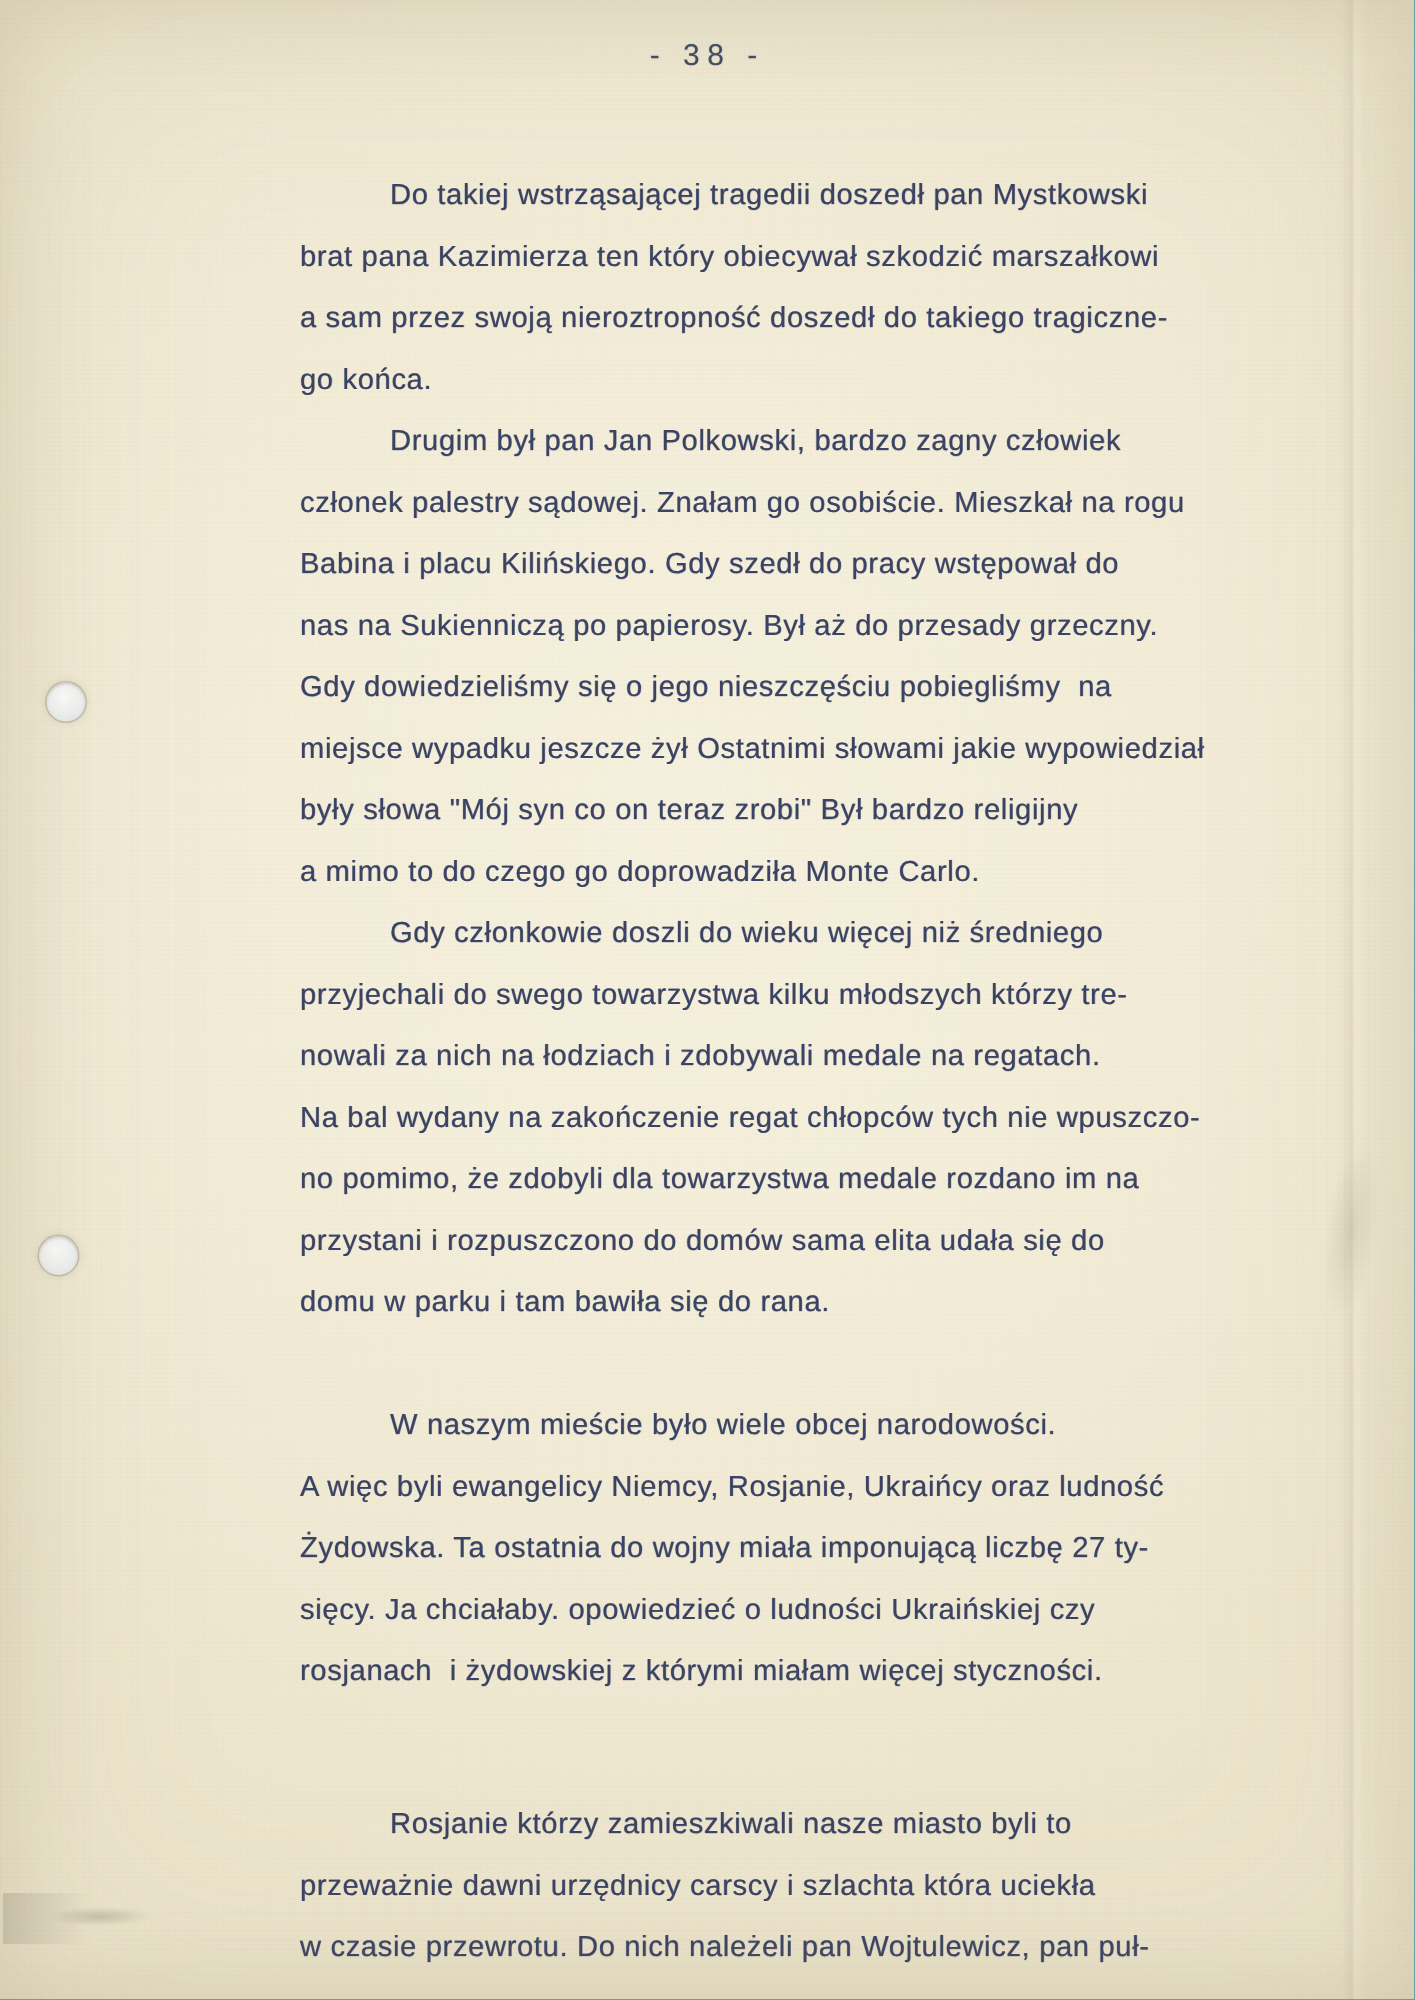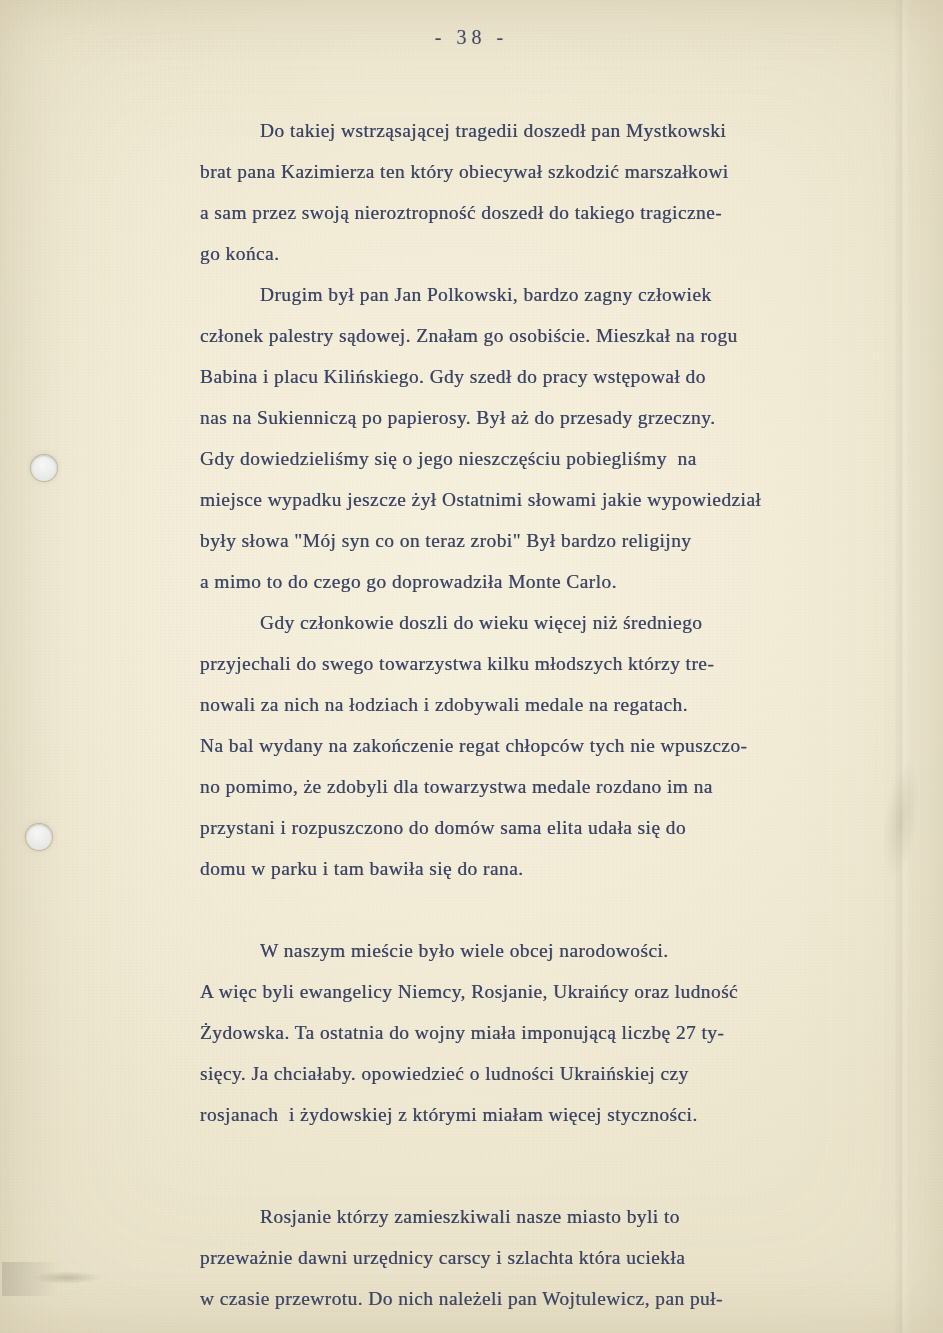--- a/index.html
+++ b/index.html
@@ -7,21 +7,21 @@
     padding: 0;
     background: #8a8a82;
   }
 
   #page {
     position: relative;
     width: 943px;
     height: 1333px;
     overflow: hidden;
     background: #0ea5e9;
-    font-family: Liberation Serif, serif;
+    font-family: Liberation Sans, sans-serif;
     color: #38415e;
   }
 
   
   .paper-base {
     position: absolute;
     inset: 0;
     background:
       radial-gradient(ellipse 70% 55% at 48% 42%, #f6f1de 0%, #f2ecd7 55%, #ece5cd 100%);
   }

